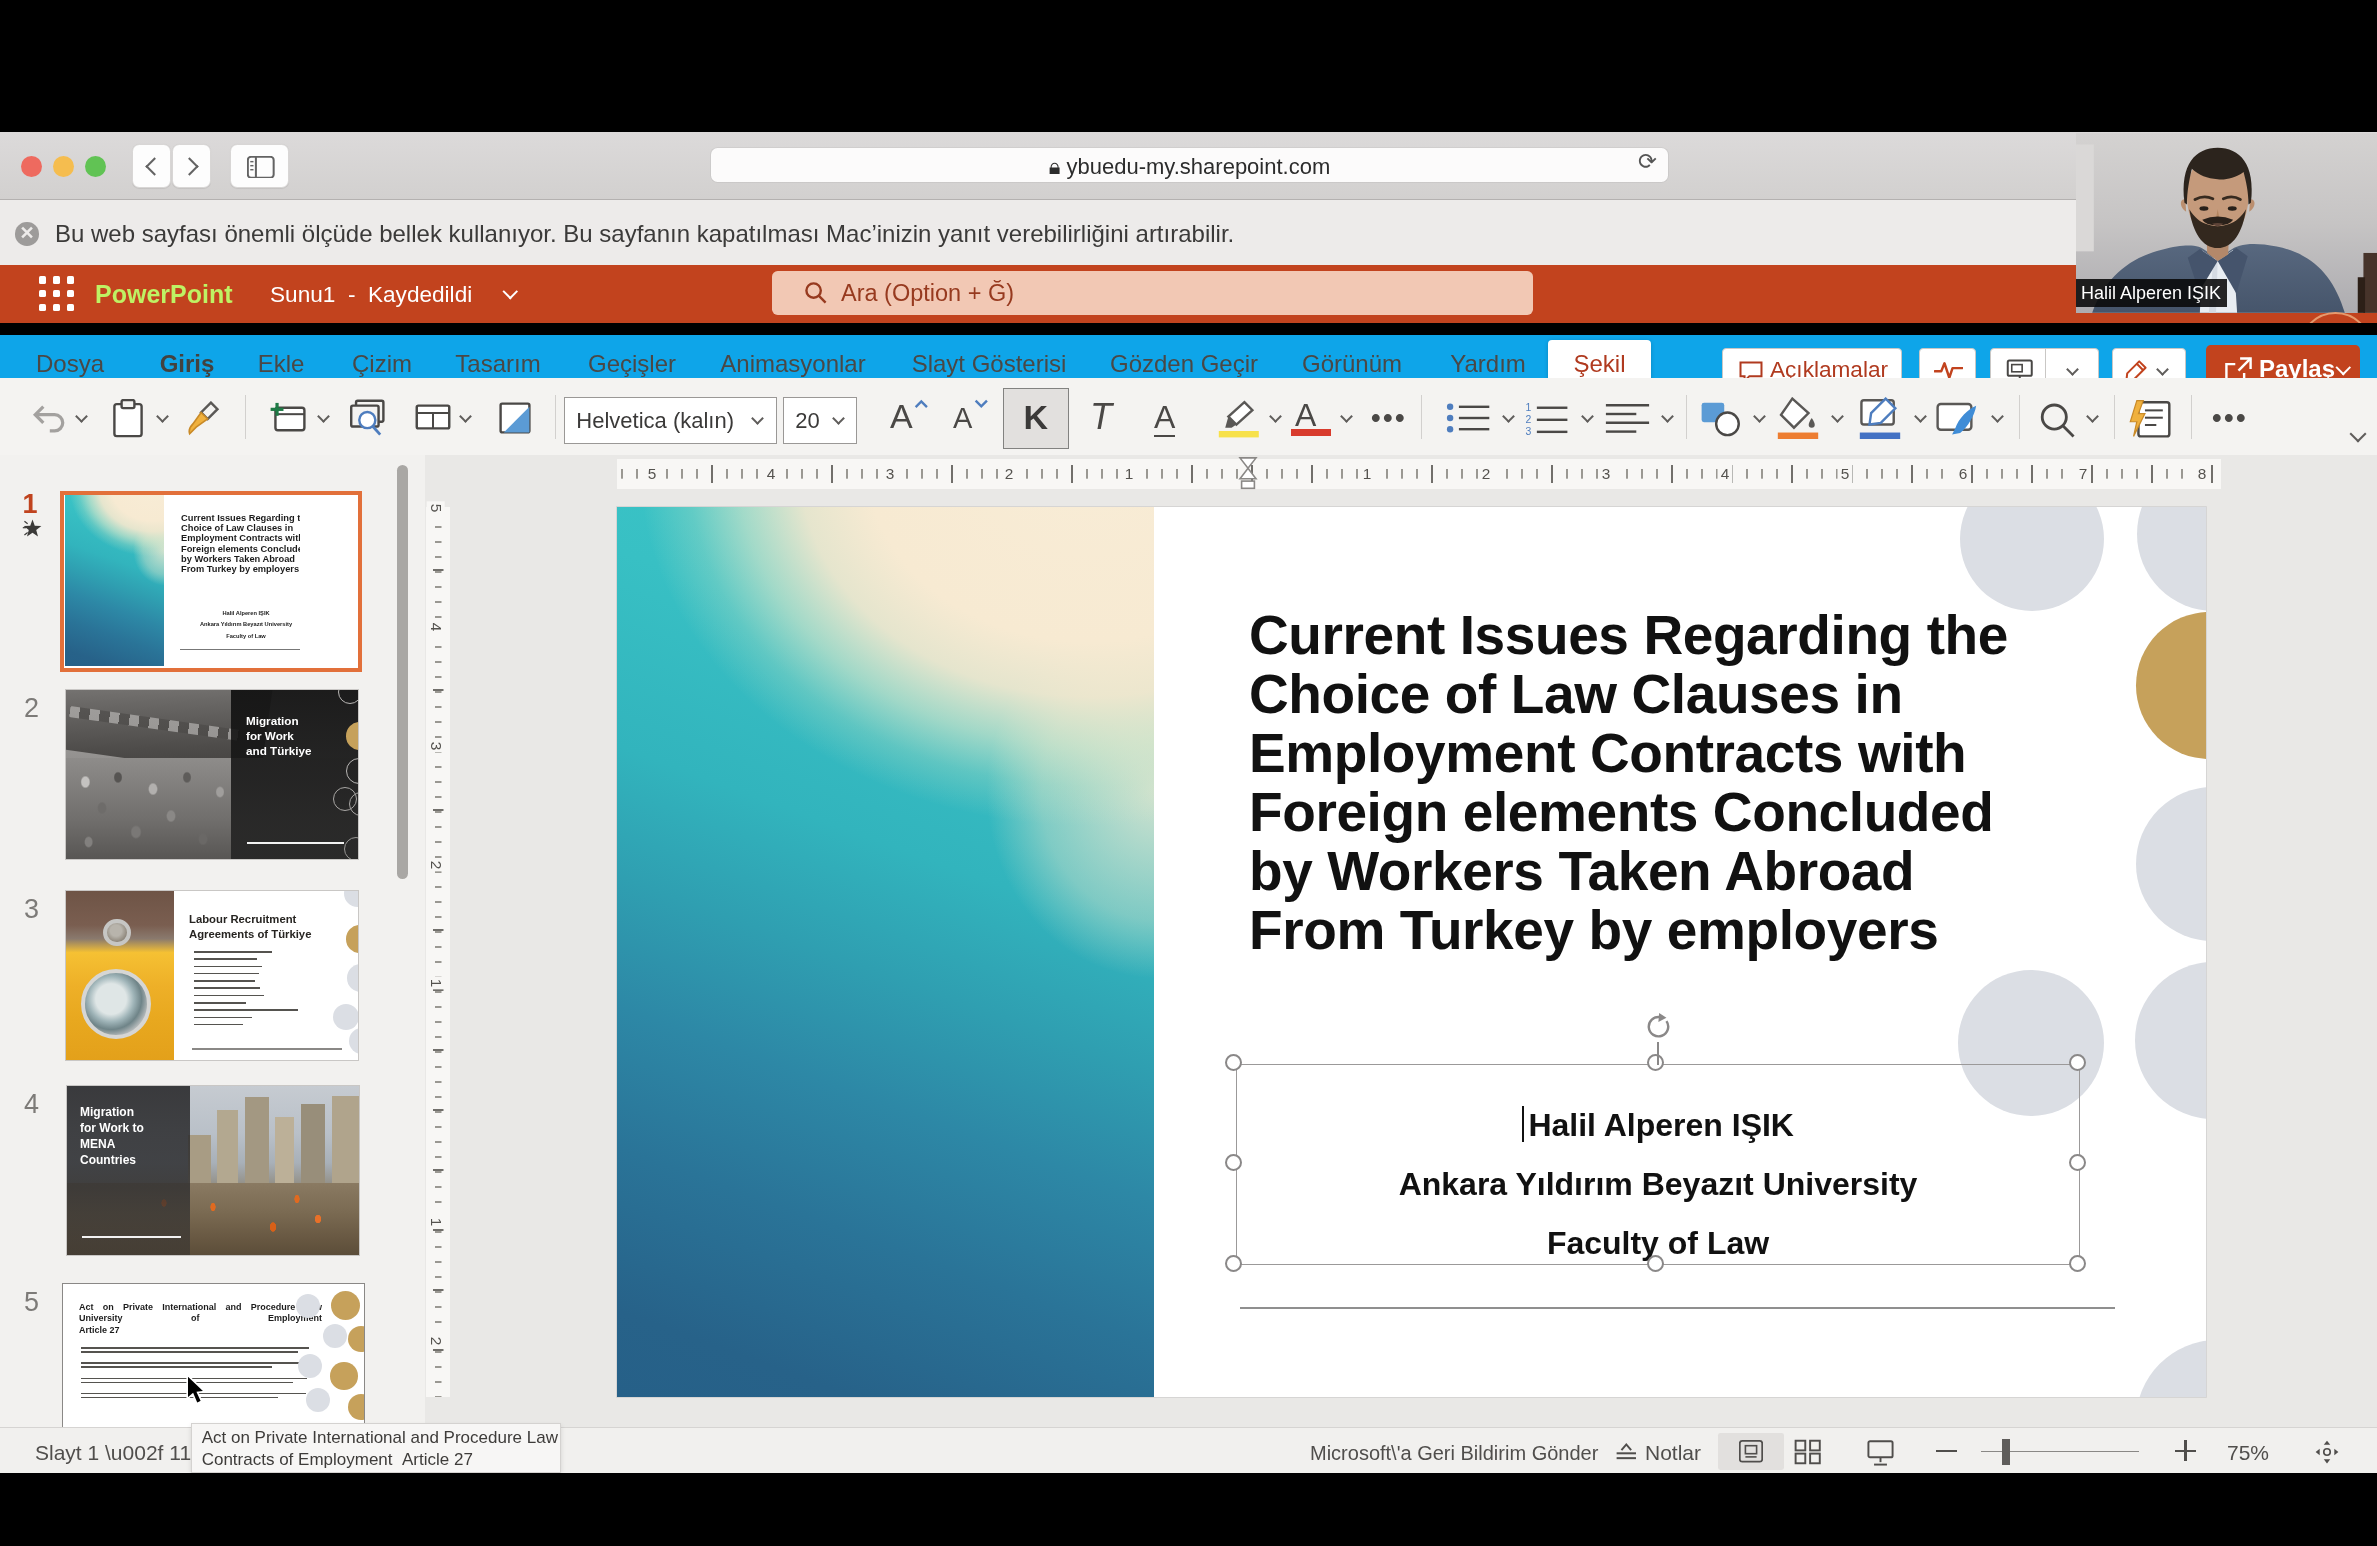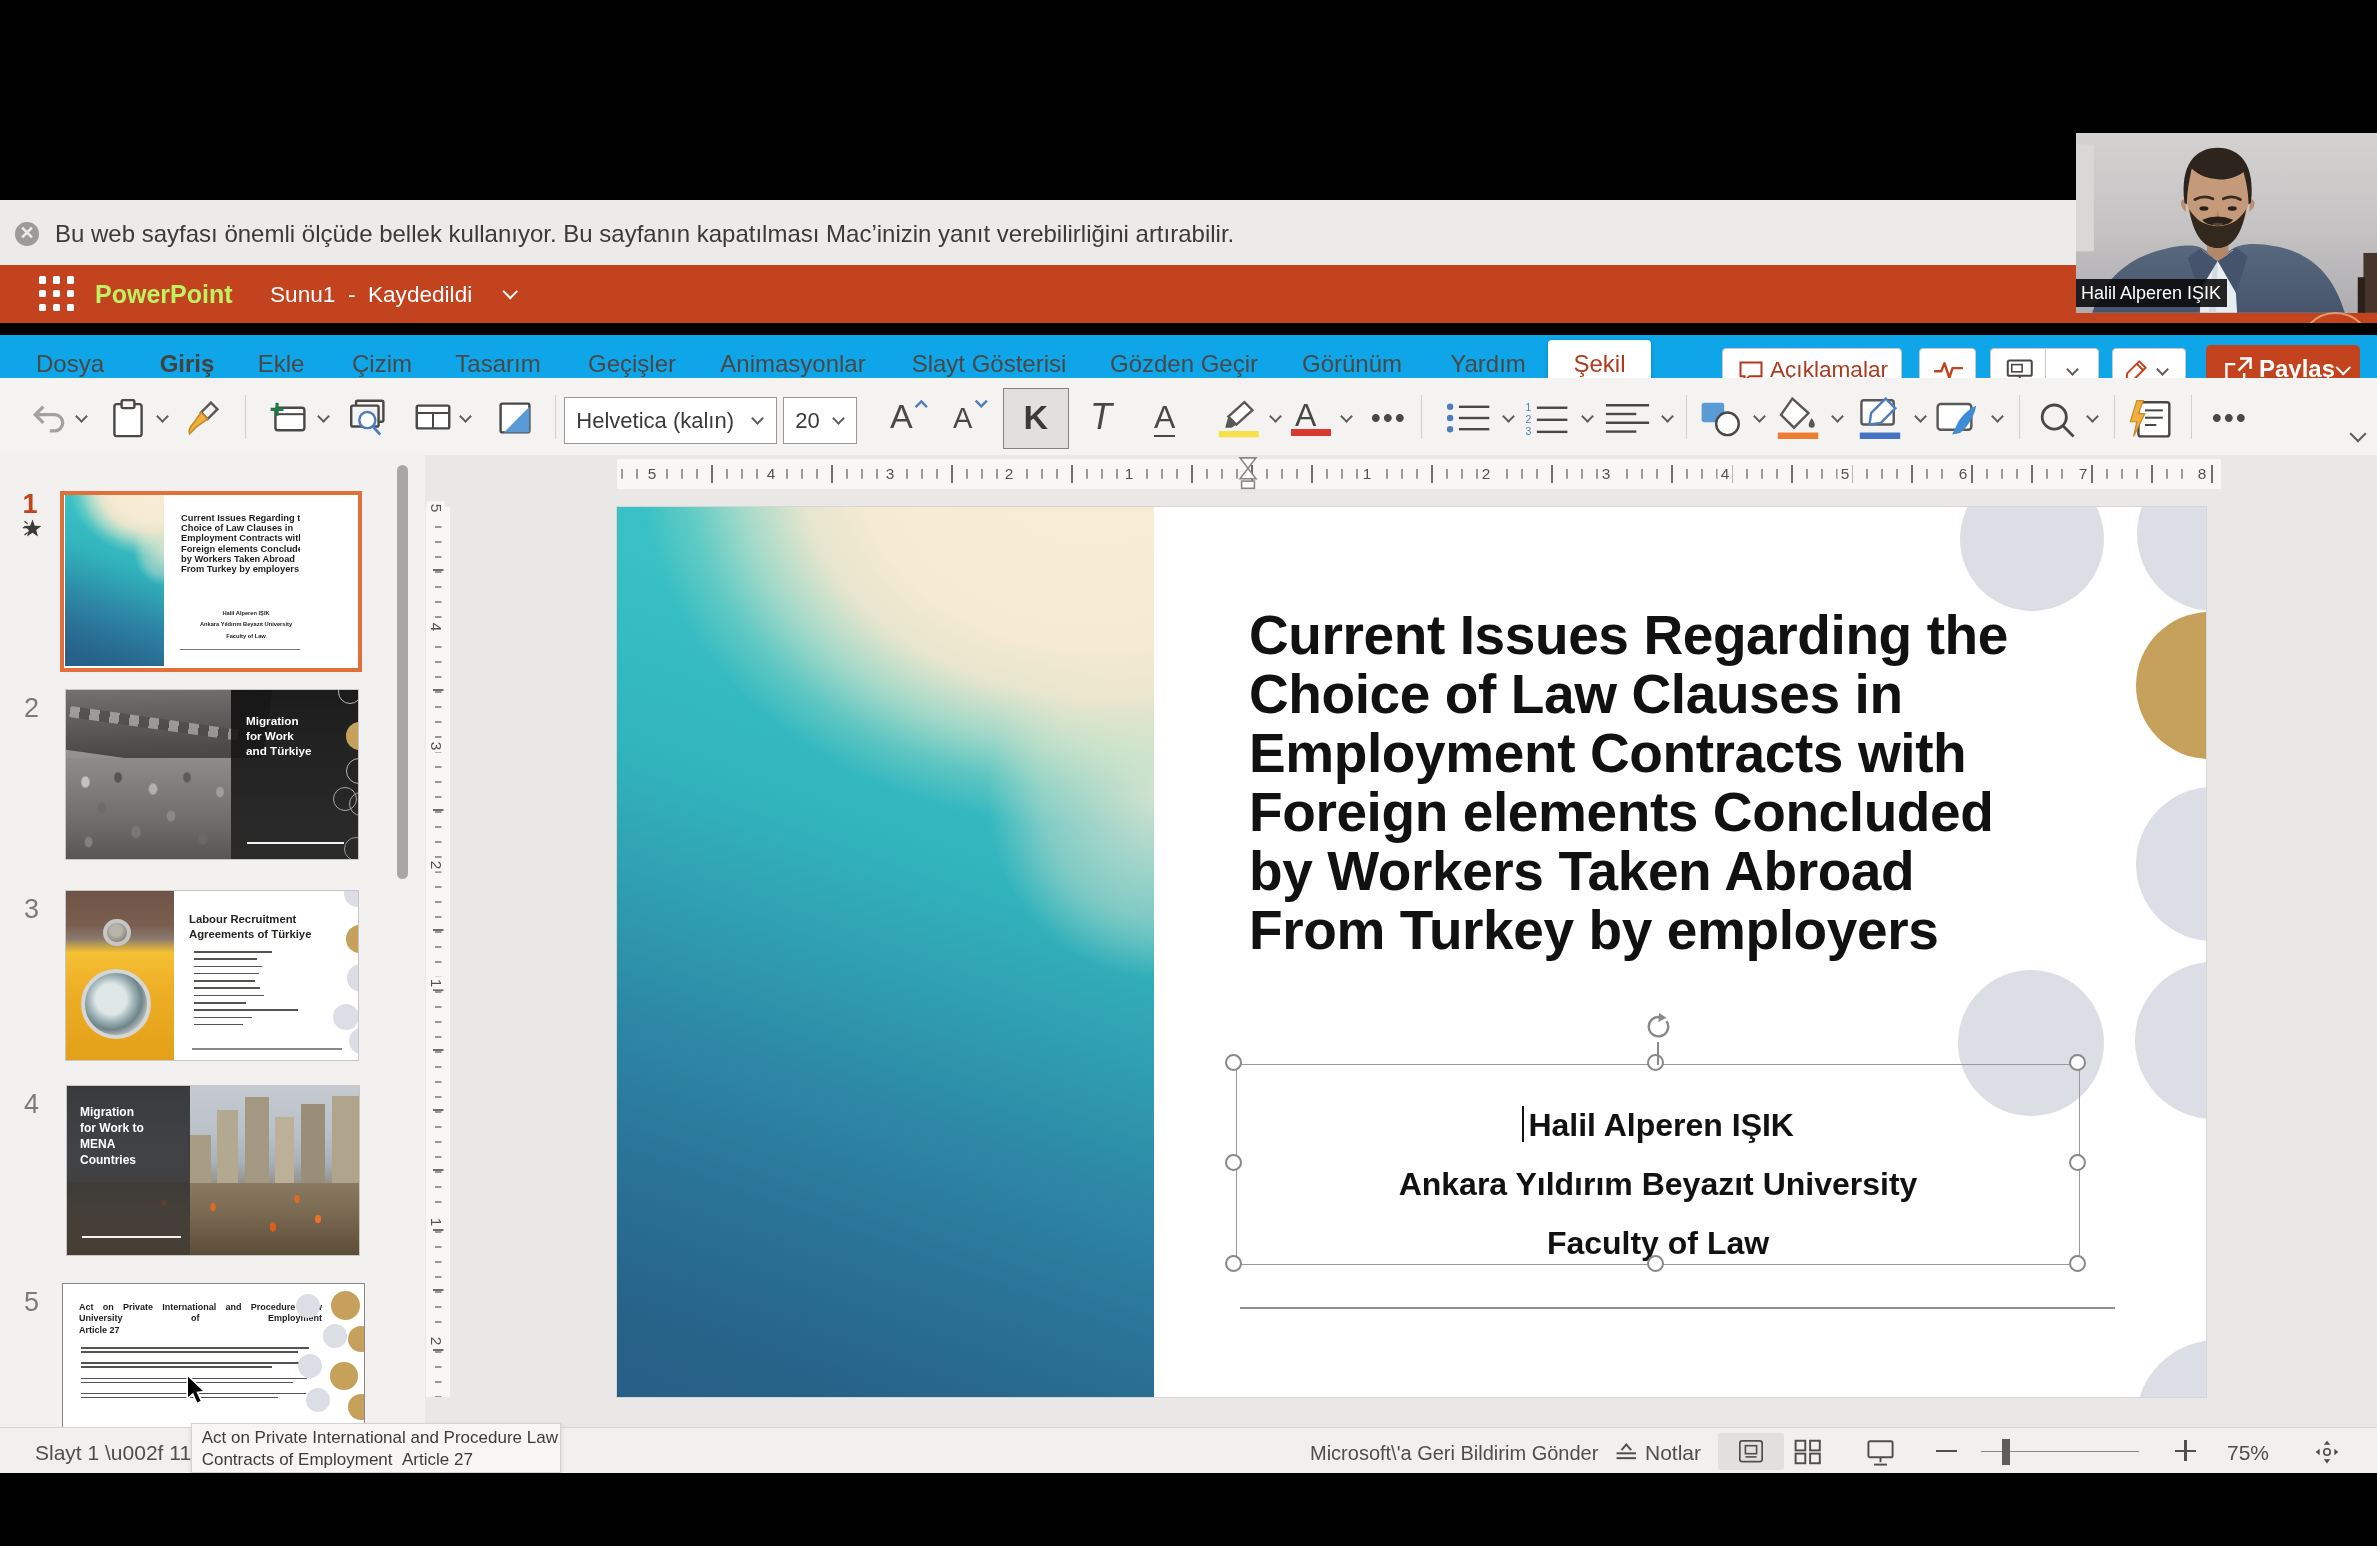--- a/index.html
+++ b/index.html
@@ -94,20 +94,44 @@
 
 
 #webcam { left:2076px; top:133px; width:302px; height:180px; background:linear-gradient(180deg,#dad8d7 0%,#cfcdcd 40%,#b8b7bb 100%); overflow:hidden; }
 #wclabel { left:0px; top:146px; height:28px; background:rgba(8,8,8,.88); color:#fff; font-size:18px; padding:4px 5.7px 0 4.9px; }
 #cursorbar { display:inline-block; width:2.4px; height:36px; background:#111; vertical-align:-5.7px; margin-right:4px; }
 </style>
 </head>
 <body>
 <div id="stage">
 
+  <div class="abs" id="titlebar">
+    <div class="abs tl" style="left:21px; background:#ee6a5f;"></div>
+    <div class="abs tl" style="left:53px; background:#f5bd4f;"></div>
+    <div class="abs tl" style="left:85px; background:#61c354;"></div>
+    <div class="abs navbtn" style="left:132px; width:39px;">
+        <div class="abs navglyph" style="left:14.6px; transform:rotate(135deg);"></div>
+      </div>
+    <div class="abs navbtn" style="left:172px; width:39px;">
+        <div class="abs navglyph" style="left:9.7px; transform:rotate(-45deg);"></div>
+      </div>
+    <div class="abs navbtn" style="left:230px; width:59px;">
+      <svg class="abs" style="left:16px; top:10.5px;" width="27.5" height="22.6" viewBox="0 0 34 28">
+          <rect x="1" y="1" width="32" height="26" rx="4" fill="none" stroke="#636363" stroke-width="2.5"></rect>
+          <line x1="11" y1="1" x2="11" y2="27" stroke="#636363" stroke-width="2.5"></line>
+          <line x1="4" y1="7" x2="8" y2="7" stroke="#636363" stroke-width="1.8"></line>
+          <line x1="4" y1="12" x2="8" y2="12" stroke="#636363" stroke-width="1.8"></line>
+          <line x1="4" y1="17" x2="8" y2="17" stroke="#636363" stroke-width="1.8"></line>
+        </svg>
+    </div>
+    <div class="abs" id="urlbar">
+      <div class="abs" id="urltext">🔒︎ ybuedu-my.sharepoint.com</div>
+    </div>
+    <div class="abs" id="refresh">⟳</div>
+  </div>
 
   <div class="abs" id="notif">
     <div class="abs" id="notifx">✕</div>
     <div class="abs" id="notiftext">Bu web sayfası önemli ölçüde bellek kullanıyor. Bu sayfanın kapatılması Mac’inizin yanıt verebilirliğini artırabilir.</div>
   </div>
 
   <div class="abs" id="orange">
     <div class="abs" id="waffle" style="left:39px; top:11.3px; width:36px; height:36px;">
       <div class="wdot" style="left:0;top:0;"></div>
         <div class="wdot" style="left:13.7px;top:0;"></div>
@@ -115,20 +139,27 @@
       <div class="wdot" style="left:0;top:13.7px;"></div>
         <div class="wdot" style="left:13.7px;top:13.7px;"></div>
         <div class="wdot" style="left:27.5px;top:13.7px;"></div>
       <div class="wdot" style="left:0;top:27.5px;"></div>
         <div class="wdot" style="left:13.7px;top:27.5px;"></div>
         <div class="wdot" style="left:27.5px;top:27.5px;"></div>
     </div>
     <div class="abs" id="pptname">PowerPoint</div>
     <div class="abs" id="docname">Sunu1&nbsp;&nbsp;-&nbsp;&nbsp;Kaydedildi</div>
     <div class="abs chev" style="left:505px; top:21px;"></div>
+    <div class="abs" id="searchpill">
+      <svg class="abs" style="left:32px; top:10.5px;" width="24" height="24" viewBox="0 0 30 30">
+          <circle cx="12" cy="12" r="9" fill="none" stroke="#973a1f" stroke-width="3"></circle>
+          <line x1="19" y1="19" x2="27" y2="27" stroke="#973a1f" stroke-width="3"></line>
+        </svg>
+      <div class="abs" id="searchtext">Ara (Option + Ğ)</div>
+    </div>
   </div>
 
   <div class="abs" id="menurow">
     <div class="mitem" style="left:70px;">Dosya</div>
     <div class="mitem" id="giris" style="left:187px;">Giriş</div>
     <div class="mitem" style="left:281px;">Ekle</div>
     <div class="mitem" style="left:382px;">Çizim</div>
     <div class="mitem" style="left:498px;">Tasarım</div>
     <div class="mitem" style="left:632px;">Geçişler</div>
     <div class="mitem" style="left:793px;">Animasyonlar</div>

